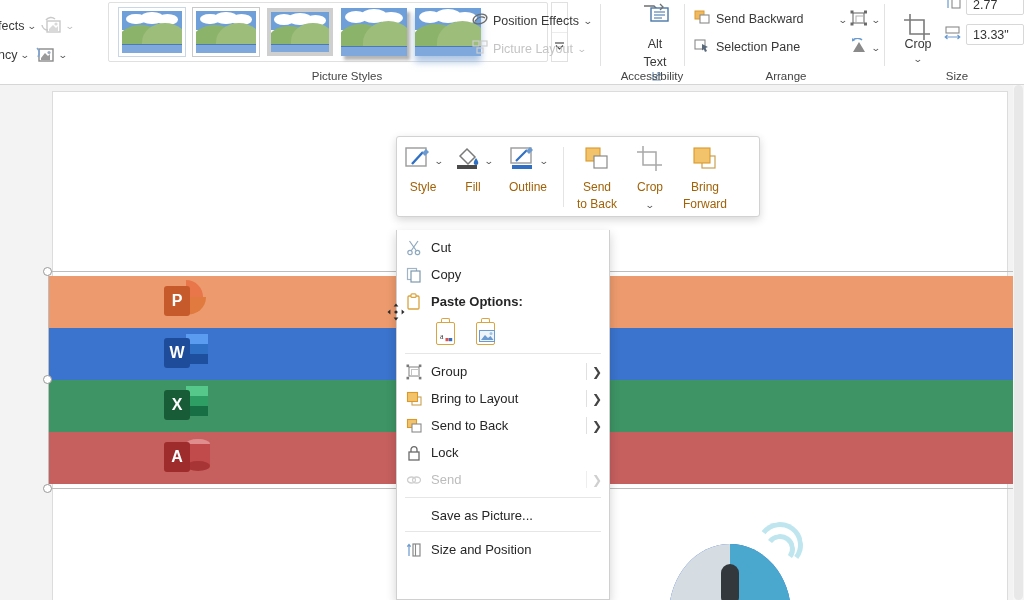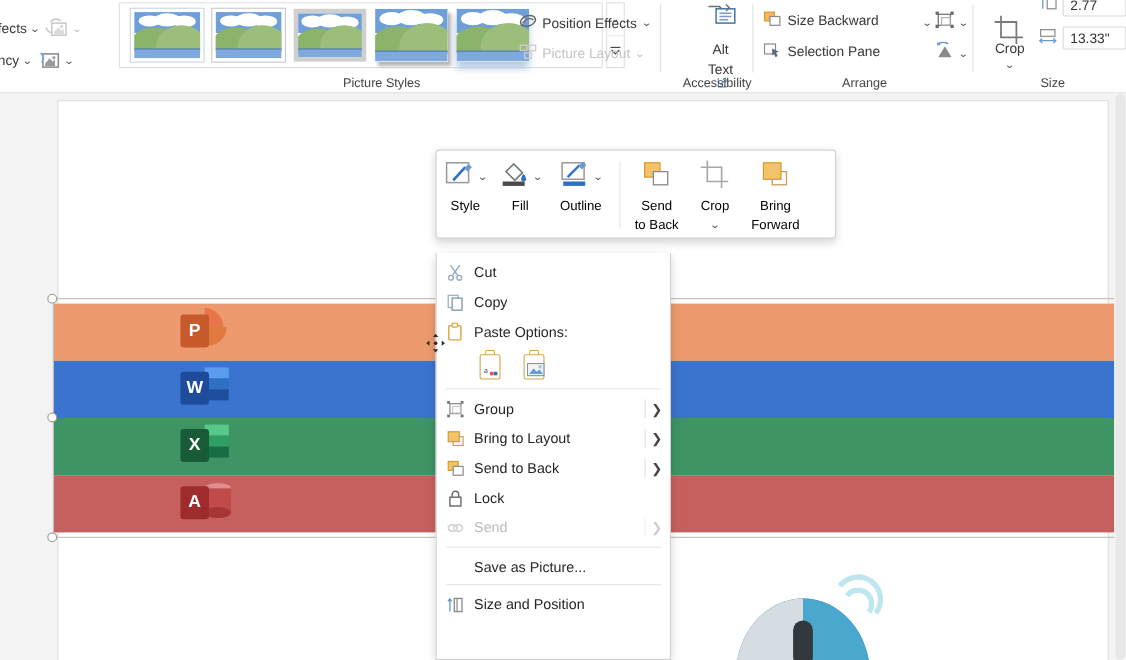--- a/index.html
+++ b/index.html
@@ -150,36 +150,36 @@
           border-bottom-color:transparent; border-left-color:transparent; }
 
   
   .minibar {
     position:absolute; left:396px; top:136px; width:364px; height:81px;
     background:#fff; border:1px solid #d2d2d2; border-radius:3px;
     box-shadow: 0 3px 8px rgba(0,0,0,.16);
     display:flex; align-items:flex-start; z-index: 20;
   }
   .mb-item { position:relative; text-align:center; padding-top:8px; }
-  .mb-lbl { font-size:12px; color:#000000; line-height:14px; margin-top:3px; }
+  .mb-lbl { font-size:12px; color:#a16207; line-height:14px; margin-top:3px; }
   .mb-sep { width:1px; align-self:center; height:60px; background:#e4e4e4; margin:0 4px; }
   .mb-ic { height:32px; display:flex; align-items:center; justify-content:center; gap:2px; }
 
   
   .ctxmenu {
     position:absolute; left:396px; top:230px; width:214px; height:370px;
     background:#fff; border:1px solid #d0d0d0; border-top:none;
     box-shadow: 0 4px 10px rgba(0,0,0,.18);
     z-index: 30; padding-top: 4px;
   }
   .mi { position:relative; height:27px; display:flex; align-items:center;
         font-size:13px; color:#262626; cursor:default; }
   .mi .mi-ic { width:34px; display:flex; align-items:center; justify-content:center; }
   .mi .mi-lbl { flex:1; }
-  .mi.bold .mi-lbl { font-weight:normal; }
+  .mi.bold .mi-lbl { font-weight:bold; }
   .mi.dim { color:#bcbcbc; }
   .mi .mi-arrow { width:24px; text-align:center; font-size:12px; color:#444; }
   .mi.dim .mi-arrow { color:#cfcfcf; }
   .mi .mi-divline { position:absolute; right:22px; top:5px; width:1px; height:17px; background:#e0e0e0; }
   .mi.dim .mi-divline { background:#eee; }
   .mi-sep { height:1px; background:#e6e6e6; margin:4px 8px; }
   .paste-row { height:34px; display:flex; align-items:center; padding-left:36px; gap:14px; }
   .pst { width:26px; height:28px; position:relative; }
 
   
@@ -358,21 +358,21 @@
 
     <div class="rgroup g-arrange">
       <div class="rsep" style="left:-4px"></div>
       <div class="arr-row r1">
         <span>
           <svg width="17" height="15" viewBox="0 0 17 15">
               <rect x="1" y="1" width="9" height="8" fill="#f2b95c" stroke="#d99a2b" stroke-width="1"></rect>
               <rect x="6" y="5" width="9" height="8" fill="#fff" stroke="#8a8a8a" stroke-width="1.1"></rect>
             </svg>
         </span>
-        <span>Size Backward</span>
+        <span>Send Backward</span>
       </div>
       <div class="arr-row r2">
         <span>
           <svg width="17" height="15" viewBox="0 0 17 15">
               <rect x="1" y="2" width="10" height="9" fill="#fff" stroke="#8a8a8a" stroke-width="1.1"></rect>
               <path d="M8 6 L14 9 L11.5 10 L13 13 L11 14 L9.7 11 L8 12.5 Z" fill="#5a6a7a"></path>
             </svg>
         </span>
         <span>Selection Pane</span>
       </div>

